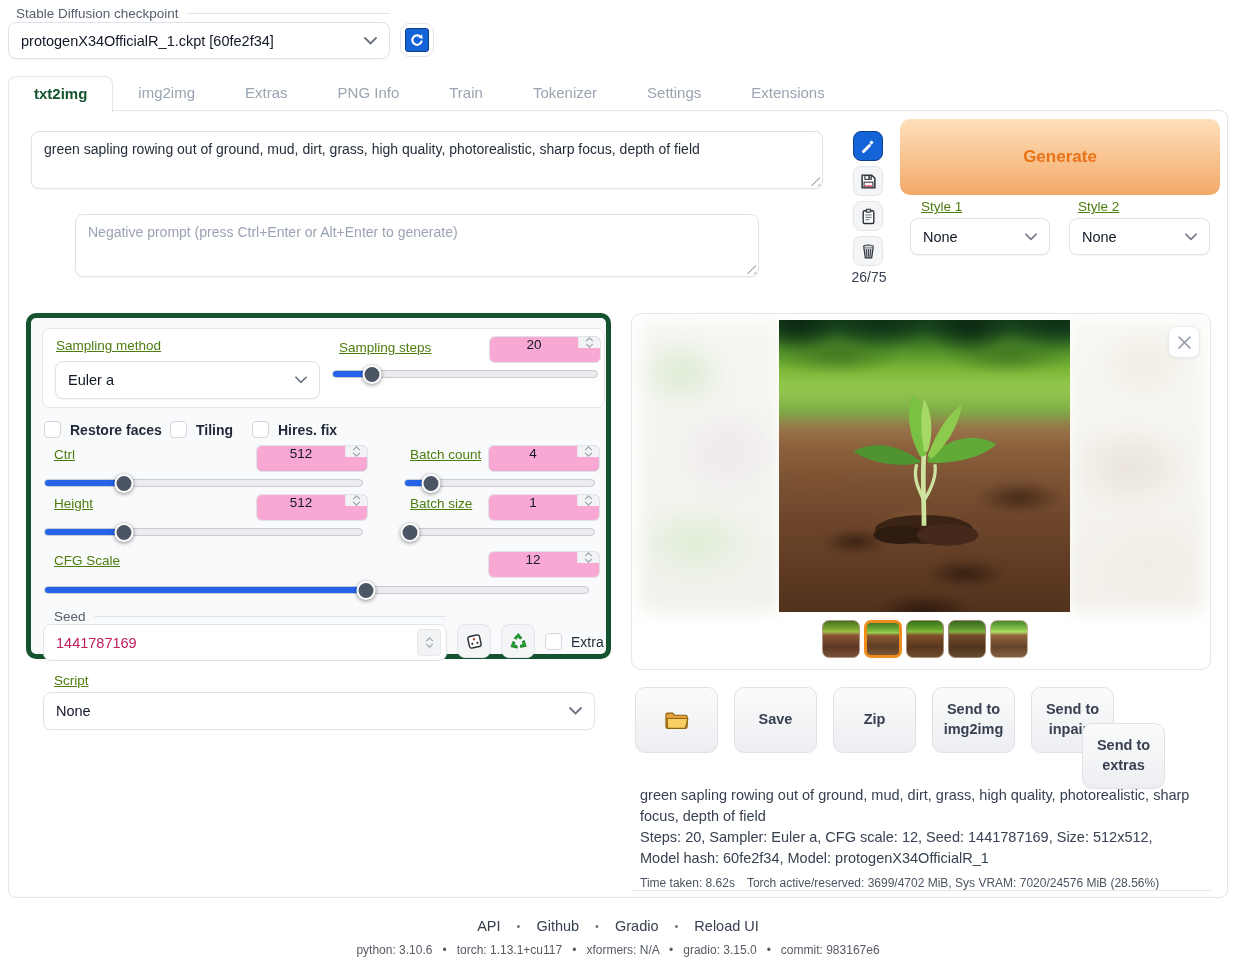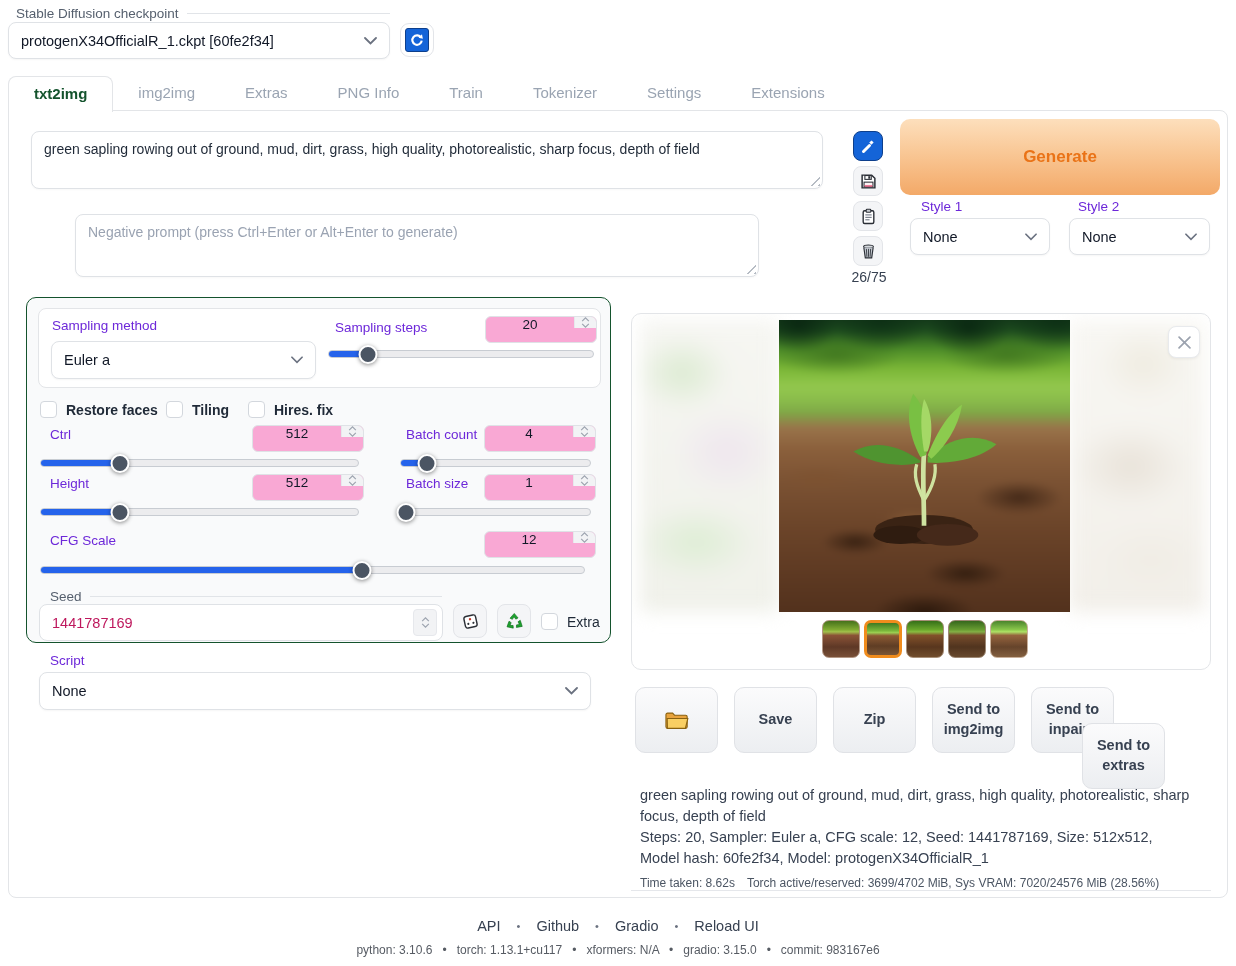--- a/index.html
+++ b/index.html
@@ -1,21 +1,21 @@
 <!DOCTYPE html>
 <html><head>
 <meta charset="utf-8">
 <style>
   * { margin:0; padding:0; box-sizing:border-box; }
   html,body { background:#fff; }
   body { font-family:"Liberation Sans","DejaVu Sans",sans-serif; color:#1f2937; }
   #app { position:relative; width:1236px; height:966px; background:#fff; overflow:hidden; }
 
   
-  .lbl { position:absolute; font-size:13.5px; color:#6d28d9; white-space:nowrap; }
+  .lbl { position:absolute; font-size:13.5px; color:#4d7c0f; white-space:nowrap;text-decoration:underline; }
   .field-label-row { position:absolute; display:flex; align-items:center; gap:8px; font-size:13.5px; color:#56606e; }
   .field-label-row::after { content:""; flex:1; height:1px; background:#e1e4e8; }
   .select { position:absolute; display:flex; align-items:center; justify-content:space-between;
             background:#fff; border:1px solid #dfe2e6; border-radius:8px; padding:0 12px;
             font-size:14.5px; color:#111827; box-shadow:0 1px 2px rgba(0,0,0,.04); cursor:pointer; }
   .select .chev { flex:0 0 auto; margin-left:8px; }
   .numbox { position:absolute; display:flex; align-items:flex-start; background:#f9a8d4; border:1px solid #dfe2e6;
             border-radius:6px; overflow:hidden; height:27px; }
   .numbox .num-val { flex:1; display:flex; align-items:center; justify-content:center; font-size:13.5px; color:#111827; }
   .numbox .spin { width:22px; display:flex; flex-direction:column; align-items:center; justify-content:center;
@@ -66,22 +66,22 @@
   .generate { position:absolute; left:891px; top:8px; width:320px; height:76px; border:none; border-radius:10px;
               background:linear-gradient(180deg,#fddfbc 0%,#f9c795 45%,#f3a968 100%);
               color:#ea7317; font-size:17px; font-weight:700; cursor:pointer;
               font-family:"Liberation Sans","DejaVu Sans",sans-serif; }
   .style1-label { left:912px; top:88px; }
   .style2-label { left:1069px; top:88px; }
   .style1-dd { left:901px; top:107px; width:140px; height:37px; }
   .style2-dd { left:1060px; top:107px; width:141px; height:37px; }
 
   
-  #left-panel { position:absolute; left:17px; top:186px; width:585px; height:346px;
-                background:#f9fafb; border:1px solid #14532d; border-radius:10px; }
+  #left-panel { position:absolute; left:17px; top:202px; width:585px; height:346px;
+                background:#f9fafb; border:5px solid #14532d; border-radius:10px; }
   .samp-card { position:absolute; left:11px; top:10px; width:563px; height:80px; background:#fff;
                border:1px solid #e3e5e8; border-radius:8px; }
   .lbl-method { left:13px; top:9px; } .dd-method { left:12px; top:32px; width:265px; height:38px; }
   .lbl-steps { left:296px; top:11px; } .num-steps { left:446px; top:7px; width:112px; }
   .sl-steps { left:289px; top:36px; width:266px; }
   .cb-restore { left:13px; top:103px; } .cb-tiling { left:139px; top:103px; } .cb-hires { left:221px; top:103px; }
   .lbl-width { left:23px; top:129px; } .num-width { left:225px; top:127px; width:112px; }
   .sl-width { left:13px; top:156px; width:319px; }
   .lbl-bcount { left:379px; top:129px; } .num-bcount { left:457px; top:127px; width:112px; }
   .sl-bcount { left:373px; top:156px; width:191px; }

